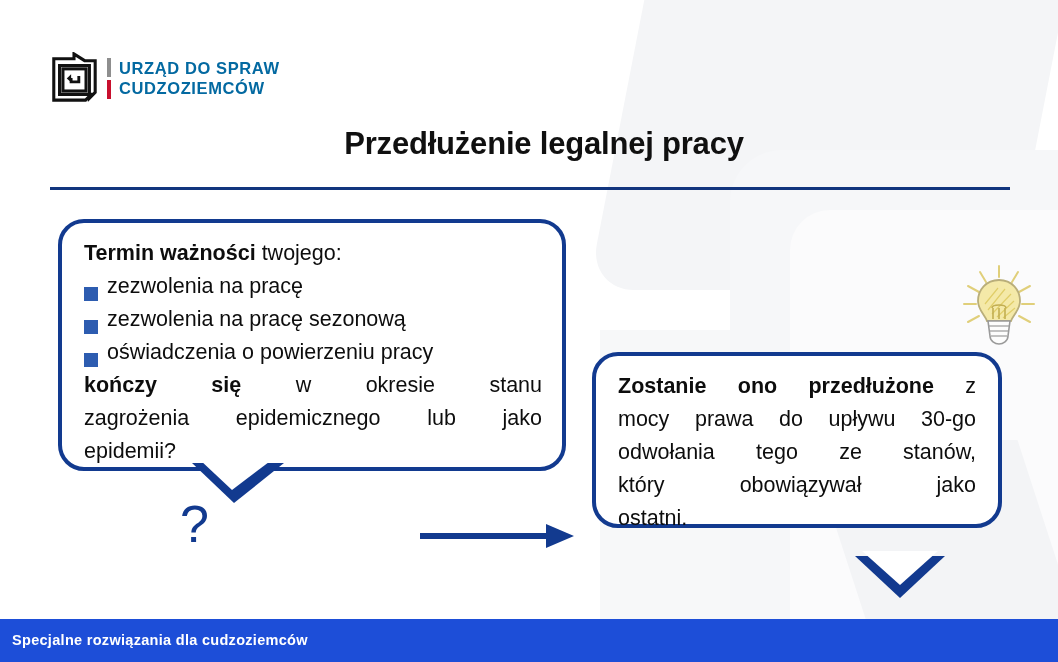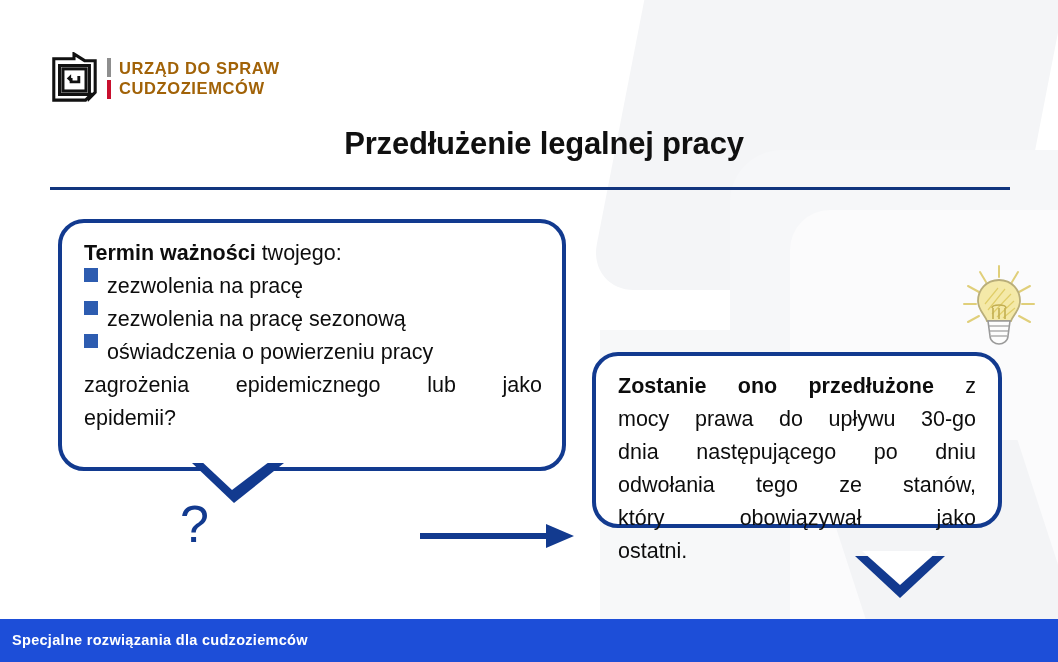--- a/index.html
+++ b/index.html
@@ -76,21 +76,21 @@
   }
   .logo-bar-bot {
     width: 4px; height: 19px; background: #c8102e;
   }
   .logo-text {
     margin-left: 8px;
     font-weight: bold;
     font-size: 16.5px;
     line-height: 20px;
     letter-spacing: 0.6px;
-    color: #a16207;
+    color: #0369a1;
   }
 
   
   .title {
     position: absolute;
     top: 126px; left: 0; width: 1058px;
     text-align: center;
     font-size: 31px;
     font-weight: bold;
     color: #101010;
@@ -137,21 +137,21 @@
     line-height: 33px;
     color: #0d0d0d;
     text-align: justify;
     text-align-last: justify;
   }
   .b-just.last { text-align-last: left; }
   .bold { font-weight: bold; }
 
   .bullet-row {
     display: flex;
-    align-items: flex-start;
+    align-items: flex-end;
     font-size: 21.5px;
     line-height: 33px;
     color: #0d0d0d;
   }
   .sq {
     width: 14px; height: 14px;
     background: #2d5cb0;
     flex: none;
     margin-right: 9px;
     position: relative;
@@ -281,20 +281,23 @@
       <span class="sq"></span>
       <span>zezwolenia na  pracę</span>
     </div>
     <div class="bullet-row">
       <span class="sq"></span>
       <span>zezwolenia na pracę sezonową</span>
     </div>
     <div class="bullet-row">
       <span class="sq"></span>
       <span>oświadczenia o powierzeniu pracy</span>
+    </div>
+    <div class="b-just">
+      <span class="bold">kończy się</span><span> w okresie stanu</span>
     </div>
     <div class="b-just">zagrożenia epidemicznego lub jako</div>
     <div class="b-just last">epidemii?</div>
   </div>
   <div class="tail tail-left">
     <span class="tail-outer tail-left-outer"></span>
     <span class="tail-inner tail-left-inner"></span>
   </div>
 
   <div class="qmark">?</div>
@@ -333,21 +336,20 @@
       <path d="M35 57 L35 46 M41 57 L41 46 M47 57 L47 46"></path>
       <path d="M34 46 C34 42 48 42 48 46"></path>
     </g>
   </svg>
 
   <div class="bubble bubble-right">
     <div class="b-just">
       <span class="bold">Zostanie ono przedłużone</span><span> z</span>
     </div>
     <div class="b-just">mocy prawa do upływu 30-go</div>
-    <div class="b-just">dnia następującego po dniu</div>
     <div class="b-just">odwołania tego ze stanów,</div>
     <div class="b-just">który obowiązywał jako</div>
     <div class="b-just last">ostatni.</div>
   </div>
   <div class="tail tail-right">
     <span class="tail-outer tail-right-outer"></span>
     <span class="tail-inner tail-right-inner"></span>
   </div>
 
   <div class="footer">

